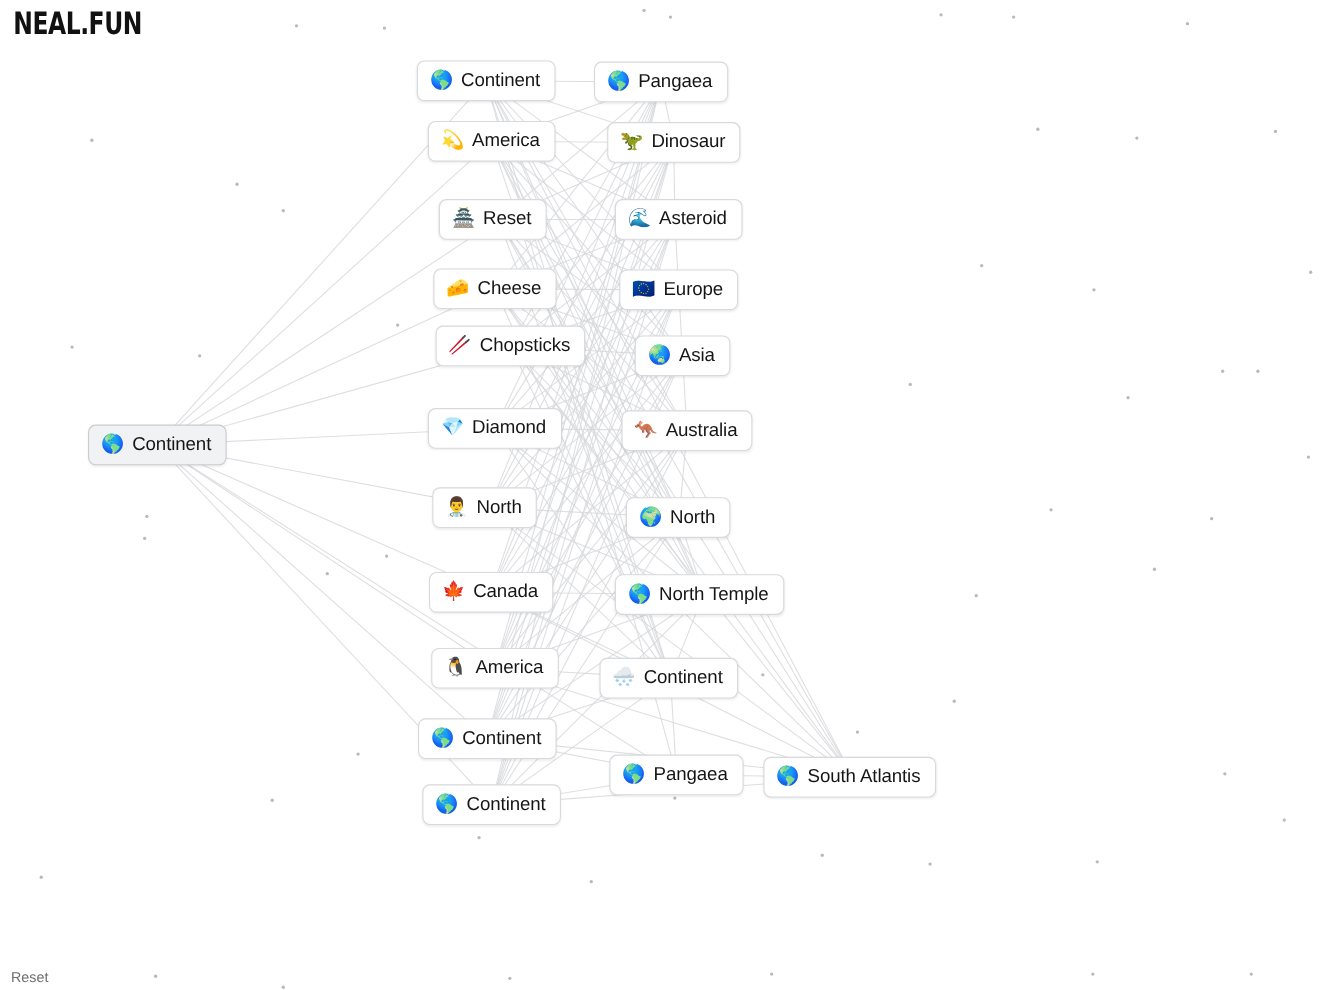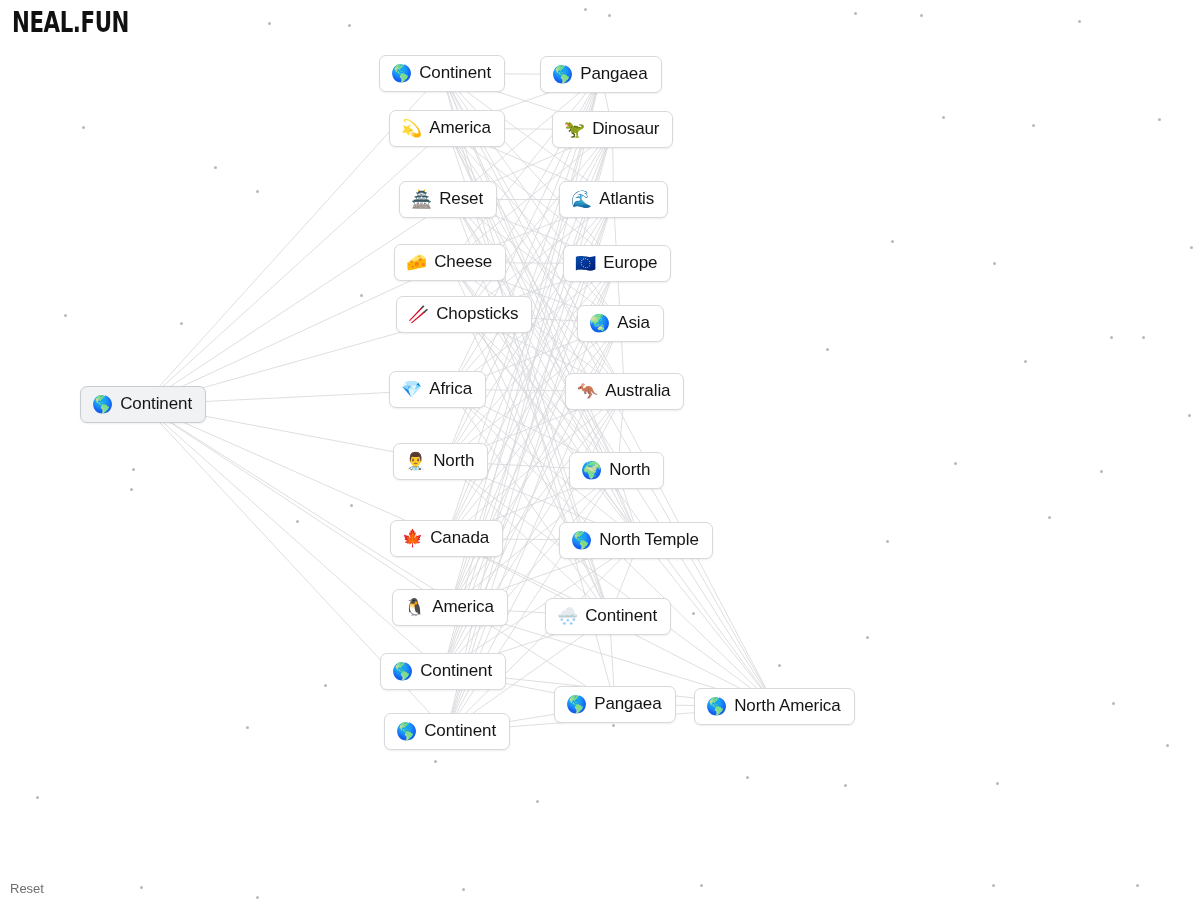--- a/index.html
+++ b/index.html
@@ -309,41 +309,41 @@
       <div class="node" style="left: 552px; top: 111px;">
         <span class="emo">🦖</span>
         <span class="lbl">Dinosaur</span>
       </div>
       <div class="node" style="left: 399px; top: 181px;">
         <span class="emo">🏯</span>
         <span class="lbl">Reset</span>
       </div>
       <div class="node" style="left: 559px; top: 181px;">
         <span class="emo">🌊</span>
-        <span class="lbl">Atlantis</span>
+        <span class="lbl">Asteroid</span>
       </div>
       <div class="node" style="left: 394px; top: 244px;">
         <span class="emo">🧀</span>
         <span class="lbl">Cheese</span>
       </div>
       <div class="node" style="left: 563px; top: 245px;">
         <span class="emo">🇪🇺</span>
         <span class="lbl">Europe</span>
       </div>
       <div class="node" style="left: 396px; top: 296px;">
         <span class="emo">🥢</span>
         <span class="lbl">Chopsticks</span>
       </div>
       <div class="node" style="left: 577px; top: 305px;">
         <span class="emo">🌏</span>
         <span class="lbl">Asia</span>
       </div>
       <div class="node" style="left: 389px; top: 371px;">
         <span class="emo">💎</span>
-        <span class="lbl">Africa</span>
+        <span class="lbl">Diamond</span>
       </div>
       <div class="node" style="left: 565px; top: 373px;">
         <span class="emo">🦘</span>
         <span class="lbl">Australia</span>
       </div>
       <div class="node" style="left: 393px; top: 443px;">
         <span class="emo">👨‍⚕️</span>
         <span class="lbl">North</span>
       </div>
       <div class="node" style="left: 569px; top: 452px;">
@@ -369,21 +369,21 @@
       <div class="node" style="left: 380px; top: 653px;">
         <span class="emo">🌎</span>
         <span class="lbl">Continent</span>
       </div>
       <div class="node" style="left: 554px; top: 686px;">
         <span class="emo">🌎</span>
         <span class="lbl">Pangaea</span>
       </div>
       <div class="node" style="left: 694px; top: 688px;">
         <span class="emo">🌎</span>
-        <span class="lbl">North America</span>
+        <span class="lbl">South Atlantis</span>
       </div>
       <div class="node" style="left: 384px; top: 713px;">
         <span class="emo">🌎</span>
         <span class="lbl">Continent</span>
       </div>
     </div>
 
   <div id="reset">Reset</div>
 
 </div>

